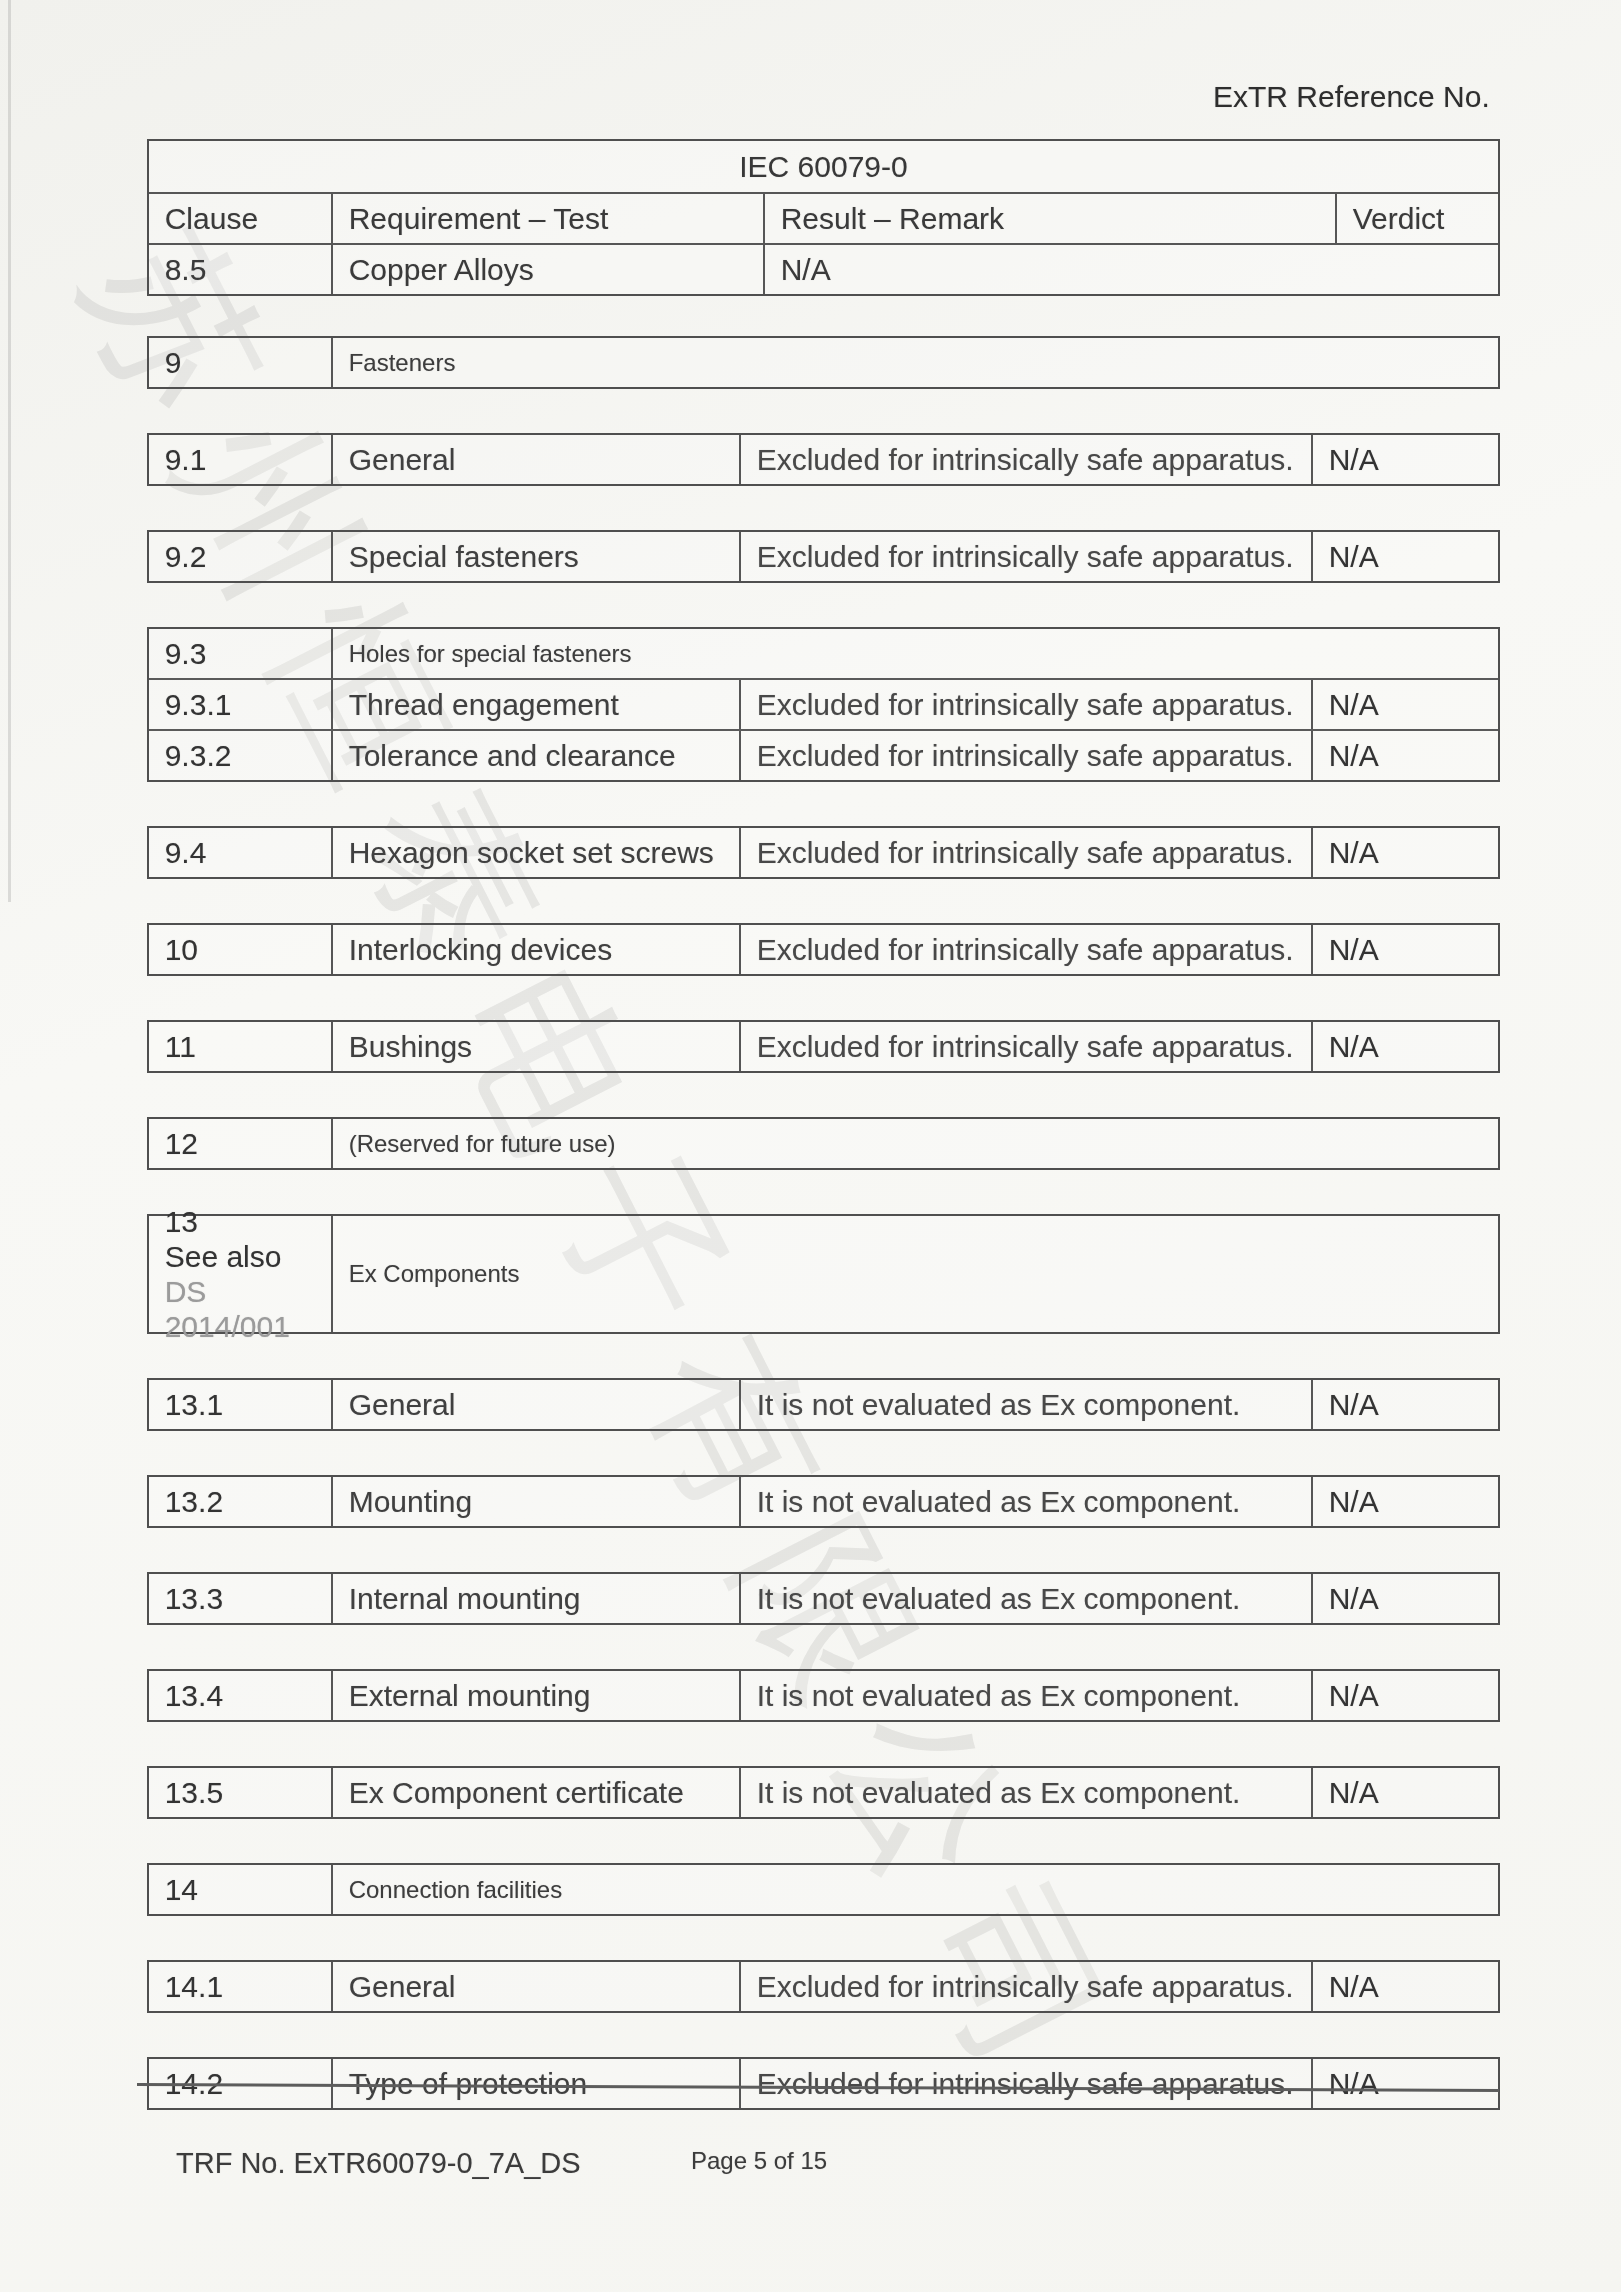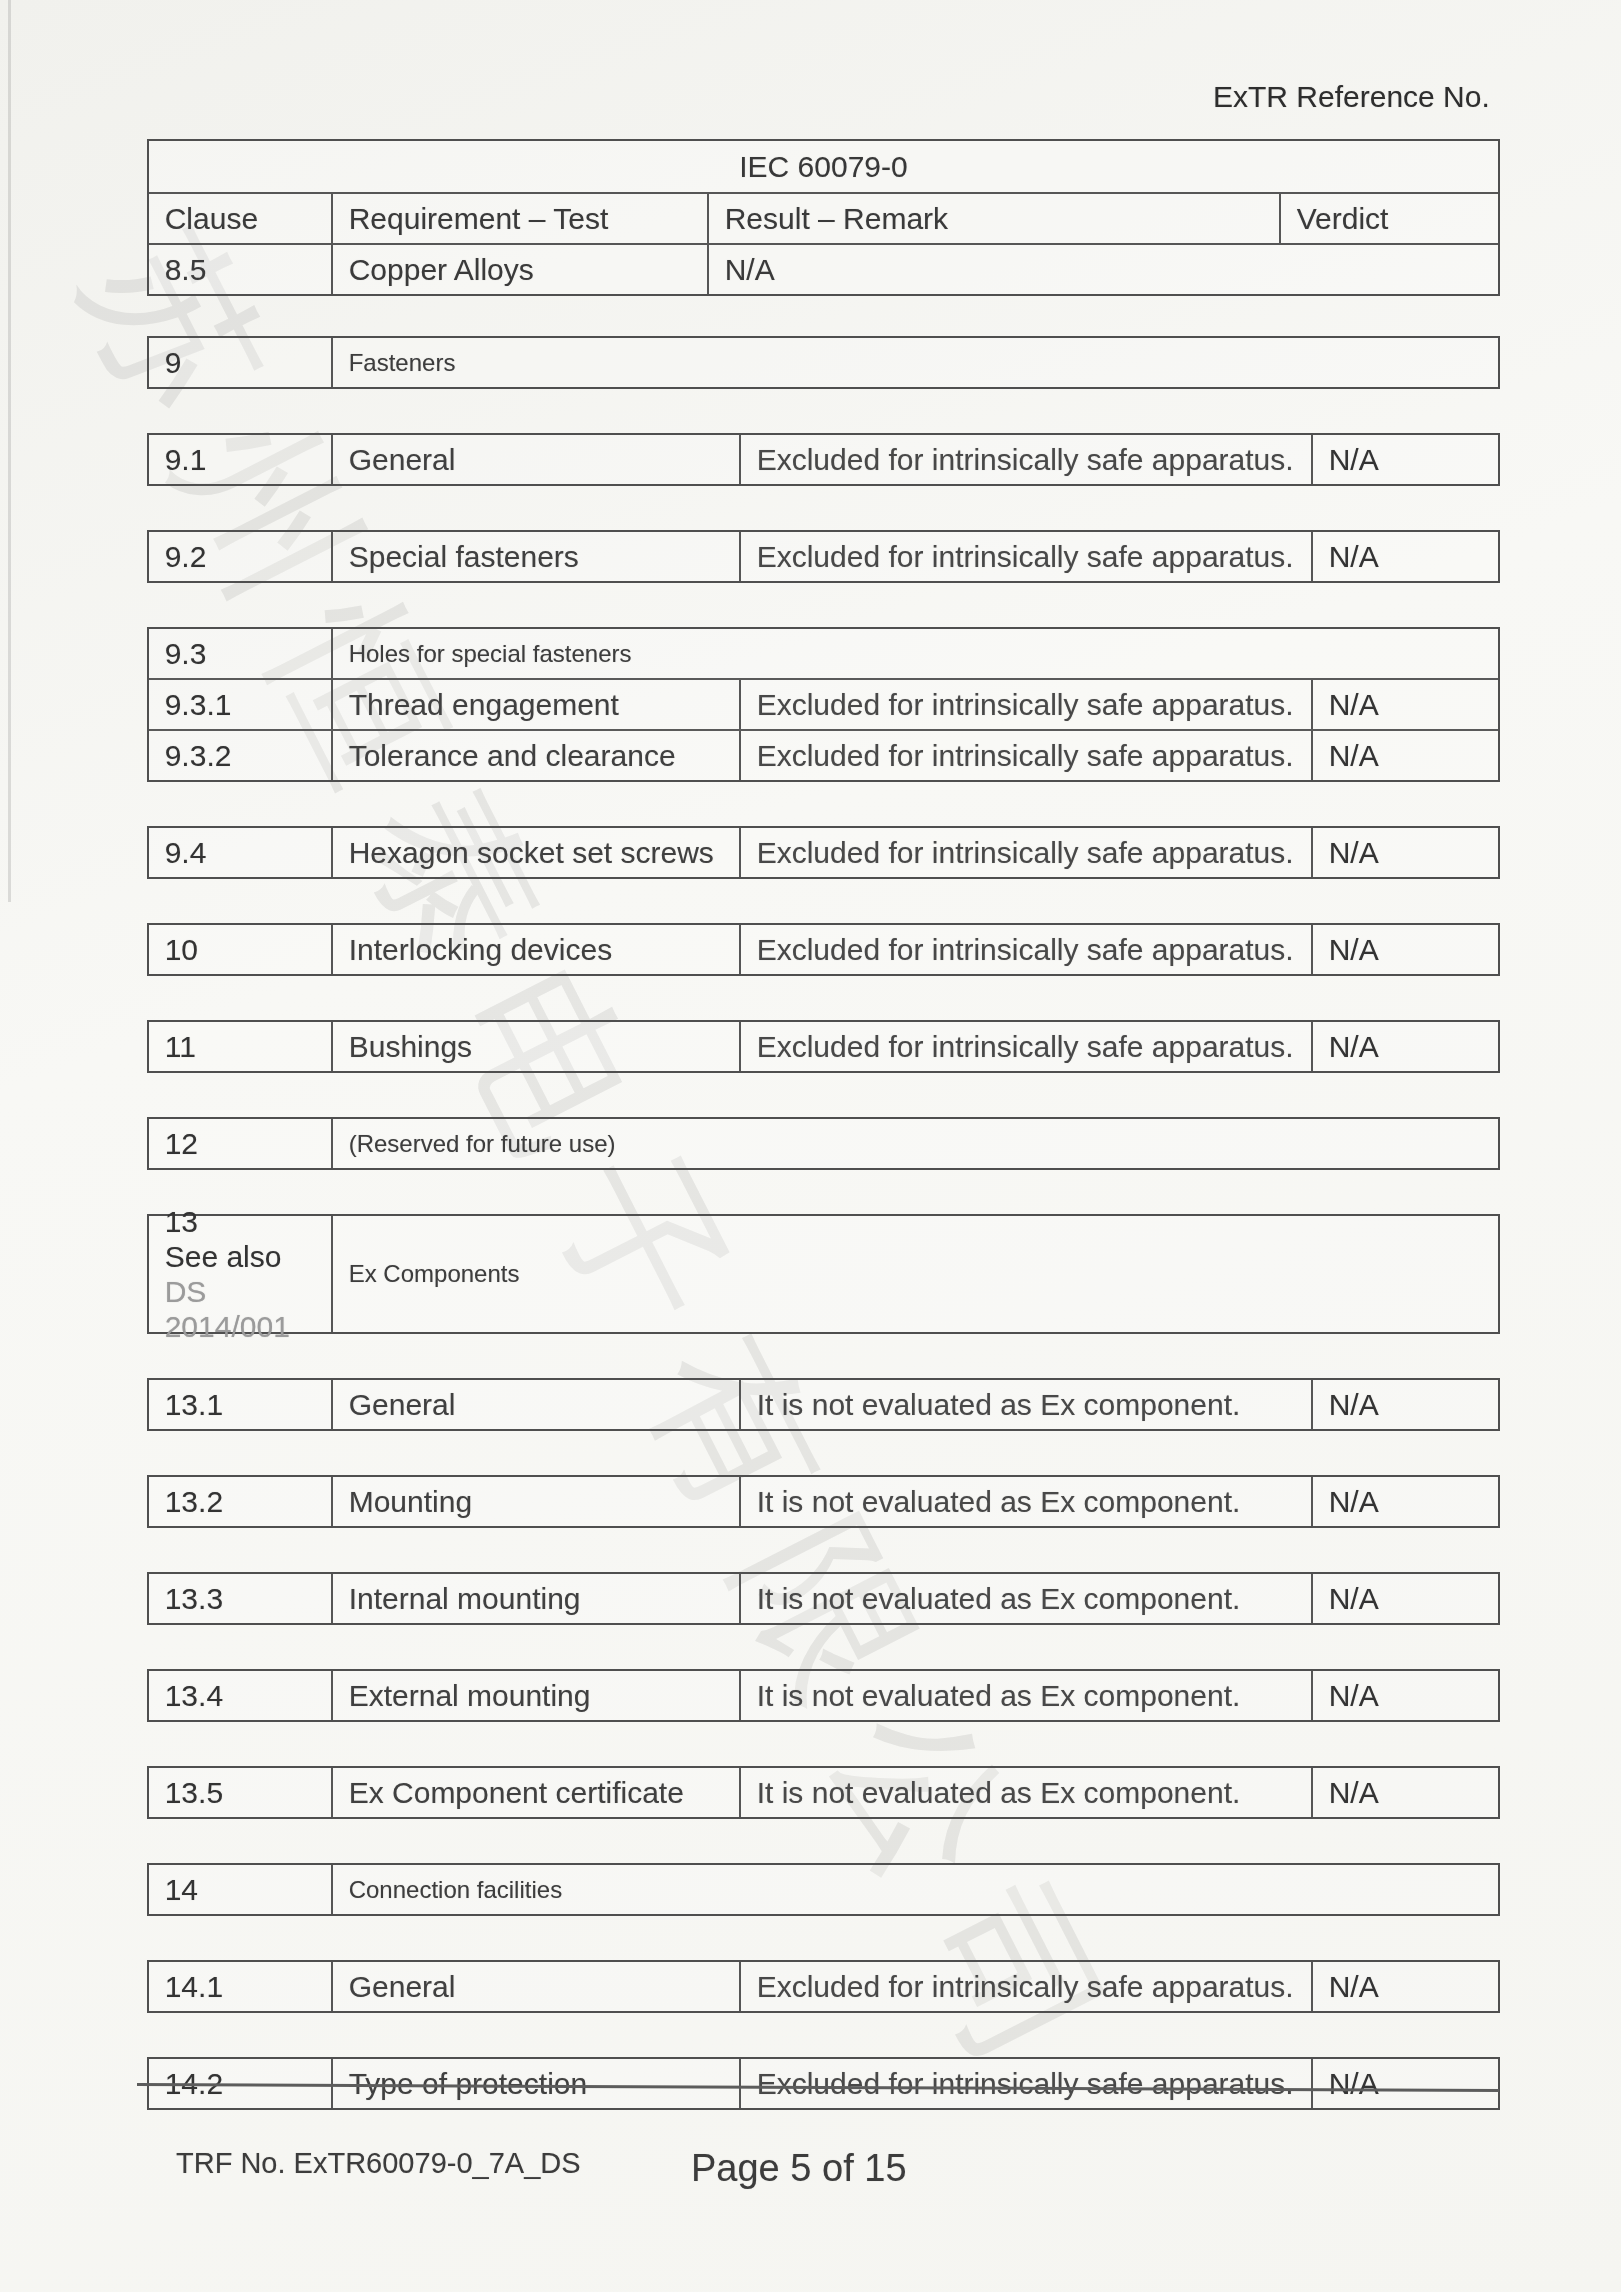--- a/index.html
+++ b/index.html
@@ -25,21 +25,21 @@
   }
   .ref{position:absolute;top:80px;left:1213px;font-size:30px;color:#2e2e2e;}
 
   
   .top-table{position:absolute;top:139px;left:147px;width:1353px;border:2px solid #4f4f4f;box-sizing:border-box;background:rgba(255,255,255,0.25);}
   .tt-title{height:51px;display:flex;align-items:center;justify-content:center;font-size:30px;border-bottom:2px solid #565656;color:#383838;}
   .tt-header,.tt-row{display:flex;height:49px;align-items:center;}
   .tt-header{border-bottom:2px solid #565656;}
   .cell{box-sizing:border-box;height:100%;display:flex;align-items:center;padding-left:15.7px;font-size:30px;}
   .w-clause{width:184px;border-right:2px solid #565656;}
-  .w-req{width:376px;border-right:2px solid #565656;}
+  .w-req{width:432px;border-right:2px solid #565656;}
   .w-result{width:572px;border-right:2px solid #565656;}
   .w-verdict{flex:1;}
 
   
   .blocks{position:absolute;top:336px;left:147px;width:1353px;}
   .block{border:2px solid #4f4f4f;box-sizing:border-box;margin-bottom:44px;background:rgba(255,255,255,0.18);}
   .row,.grow{display:flex;height:49px;align-items:center;}
   .grow + .grow{border-top:2px solid #5a5a5a;}
   .section-box{display:flex;height:49px;}
   .section-box.tall{height:116px;}
@@ -49,21 +49,21 @@
   .r-clause{width:184px;border-right:2px solid #565656;color:#333;}
   .r-req{width:408px;border-right:2px solid #565656;color:#404040;}
   .r-result{width:572px;border-right:2px solid #565656;color:#484848;}
   .r-verdict{flex:1;color:#333;}
   .light{color:#9b9b9b;}
   .clause-line{line-height:35px;}
 
   
   .footer-rule{position:absolute;left:137px;top:2086px;width:1362px;height:2.9px;background:#5c5c5c;transform:rotate(0.25deg);}
   .footer-trf{position:absolute;left:176px;top:2147px;font-size:29px;color:#3c3c3c;}
-  .footer-page{position:absolute;left:691px;top:2147px;font-size:38px;color:#3c3c3c;}
+  .footer-page{position:absolute;left:691px;top:2147px;font-size:24px;color:#3c3c3c;}
 </style>
 </head>
 <body>
 
 <div class="page">
 
   <div class="scan-edge"></div>
 
   <div class="wm">苏州恒泰电子有限公司</div>
 

